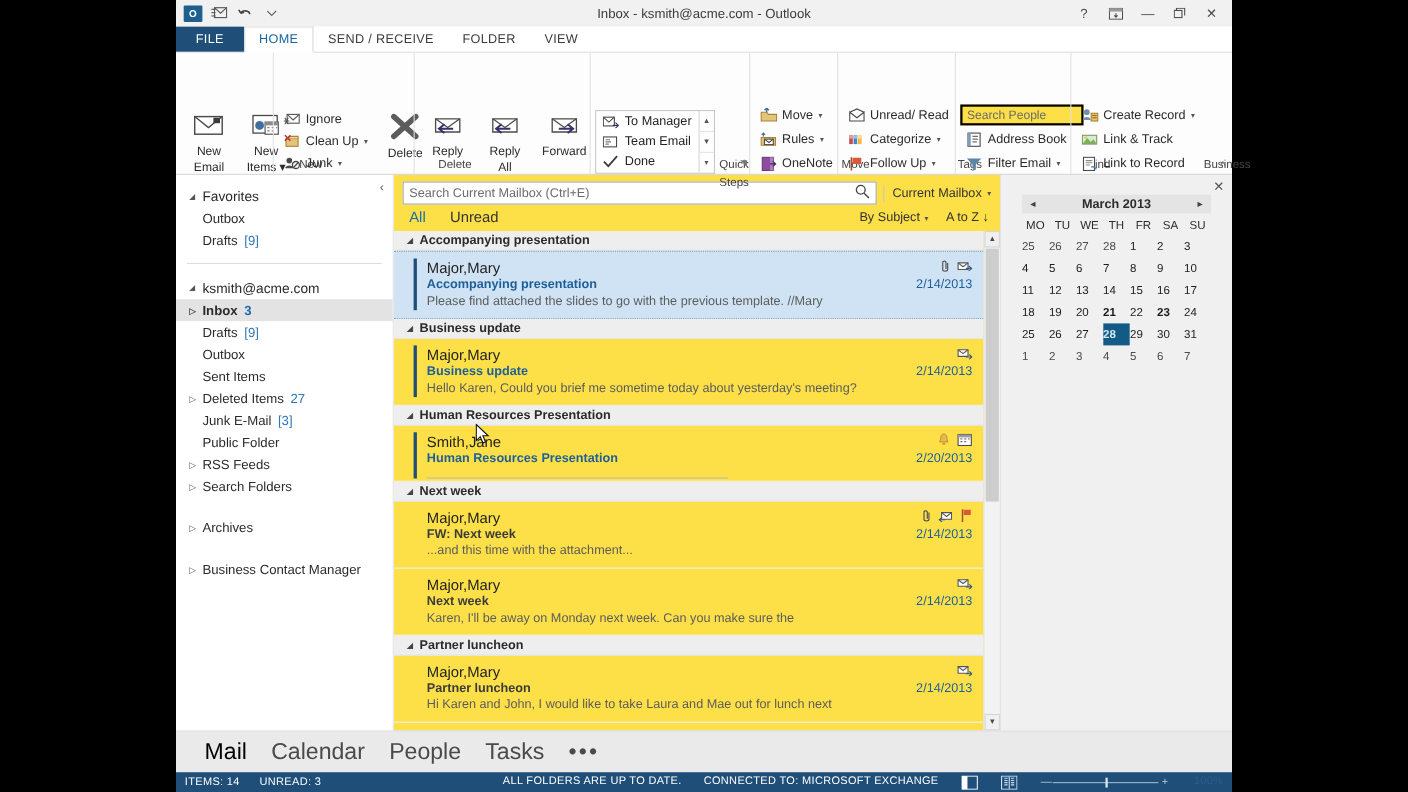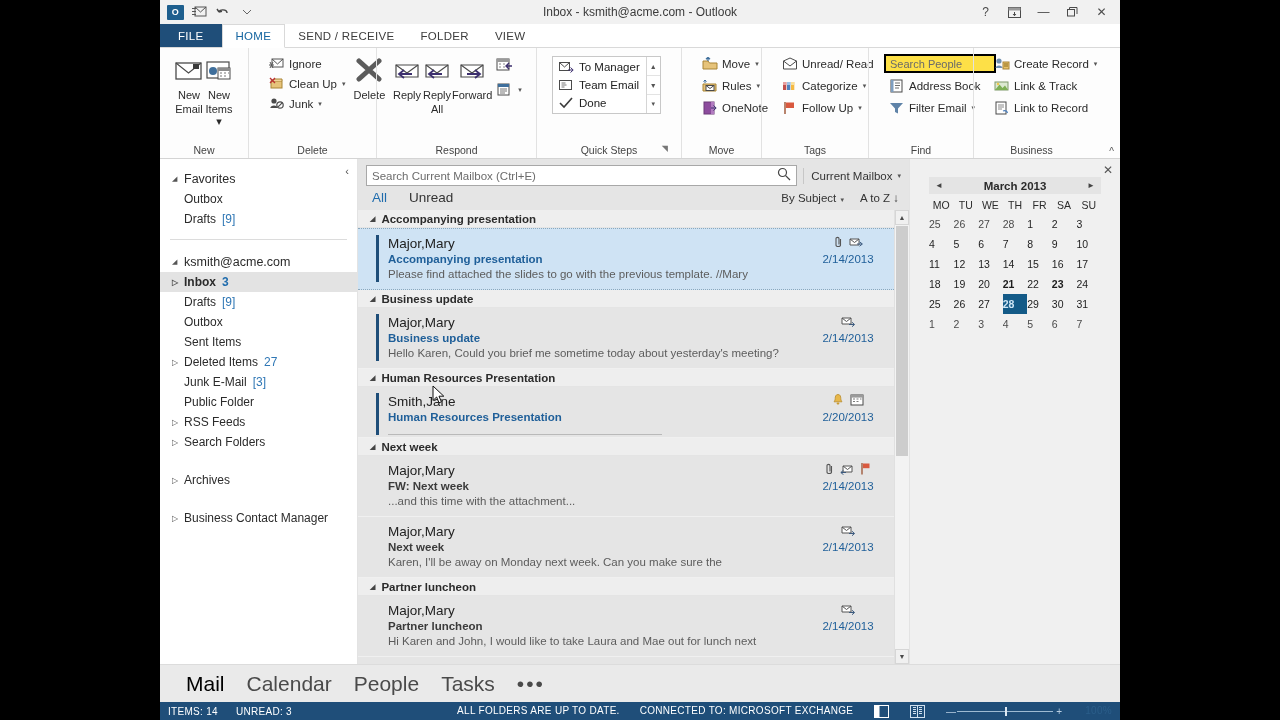--- a/index.html
+++ b/index.html
@@ -48,21 +48,21 @@
   }
   .tab.file { background: #1f4e79; color: #fff; font-weight: normal; padding: 0 18px; }
   .tab.active { color: #1565a0; border: 1px solid #d9d9d9; border-bottom: 1px solid #fff;
     margin-bottom: -1px; background: #fff; }
 
   
   .ribbon {
     flex: 0 0 111px; background: #fdfdfd; border-bottom: 1px solid #d4d4d4;
     display: flex; position: relative;
   }
-  .rgroup { display: flex; flex-direction: column; position: relative; padding: 0 11px; }
+  .rgroup { display: flex; flex-direction: row; position: relative; padding: 0 0; align-items: flex-end; }
   .rgroup + .rgroup { border-left: 1px solid #e2e2e2; }
   .rgroup-body { flex: 1; display: flex; align-items: flex-start; padding: 4px 4px 0 4px; }
   .rgroup-label {
     height: 16px; font-size: 10.5px; color: #444; text-align: center; line-height: 16px;
     position: relative;
   }
   .dlg-launch { position: absolute; right: 2px; bottom: 1px; font-size: 8px; color: #777; }
 
   .big-btn {
     width: 52px; display: flex; flex-direction: column; align-items: center;
@@ -109,21 +109,21 @@
   .f-row .nm { }
   .f-row .cnt { margin-left: 6px; color: #2f77b5; }
   .f-row.header { font-size: 12.5px; }
   .f-row.indent { padding-left: 24px; }
   .f-row.sel { background: #e3e3e3; font-weight: bold; }
   .f-row.sel .cnt { color: #1f6cad; }
   .f-sep { height: 1px; background: #dcdcdc; margin: 10px 10px 12px 10px; }
   .f-gap { height: 18px; }
 
   
-  .msg-pane { flex: 1; display: flex; flex-direction: column; min-width: 0; background: #e5e5e5;
+  .msg-pane { flex: 1; display: flex; flex-direction: column; min-width: 0; background: #fde047;
     border-right: 1px solid #e3e3e3; }
   .search-row { display: flex; align-items: center; padding: 6px 8px 4px 8px; }
   .search-box {
     flex: 1; height: 21px; border: 1px solid #a8a8a8; background: #fff;
     display: flex; align-items: center; padding: 0 5px; font-size: 11.5px; color: #6c6c6c;
   }
   .search-box .ph { flex: 1; }
   .search-box .mag { color: #444; font-size: 13px; }
   .scope { display: flex; align-items: center; gap: 4px; font-size: 11.5px; color: #333; padding-left: 7px;
     border-left: 1px solid #c7c7c7; margin-left: 6px; height: 16px; }
@@ -142,21 +142,21 @@
   .grp-hdr .tri { font-size: 7px; margin-right: 6px; color: #444; }
 
   .msg { display: flex; padding: 6px 10px 7px 18px; position: relative; border-bottom: 1px solid #f0f0f0; }
   .msg .bar { width: 3px; background: #1f4e79; flex: 0 0 3px; margin-right: 9px; }
   .msg .bar.none { background: transparent; }
   .msg .body { flex: 1; min-width: 0; }
   .msg .from { font-size: 13.5px; color: #222; line-height: 17px; }
   .msg .subj { font-size: 11.5px; font-weight: bold; color: #1f5f99; line-height: 15px; }
   .msg .subj.read { color: #3b3b3b; }
   .msg .prev { font-size: 11.5px; color: #5c5c5c; line-height: 15px; white-space: nowrap; overflow: hidden; }
-  .msg .right { width: 72px; display: flex; flex-direction: column; align-items: center; flex: 0 0 72px; }
+  .msg .right { width: 72px; display: flex; flex-direction: column; align-items: flex-end; flex: 0 0 72px; }
   .msg .icons { display: flex; gap: 6px; height: 16px; align-items: center; font-size: 12px; color: #555; }
   .msg .date { font-size: 11.5px; color: #1f5f99; margin-top: 2px; }
   .msg.selected { background: #cfe3f4; border-top: 1px dotted #8aa8bd; border-bottom: 1px dotted #8aa8bd; }
   .msg.selected .bar { background: #1f4e79; }
   .mtg-line { height: 1px; background: #b9b9b9; margin: 9px 150px 0 0; }
 
   .vscroll { width: 15px; background: #f3f3f3; border-left: 1px solid #e0e0e0; display: flex; flex-direction: column; }
   .vscroll .arrow { height: 15px; background: #f0f0f0; border: 1px solid #d6d6d6; display: flex; align-items: center; justify-content: center; font-size: 7px; color: #4a4a4a; }
   .vscroll .thumb { height: 230px; background: #cdcdcd; margin: 1px; }
   .vscroll .track { flex: 1; }

